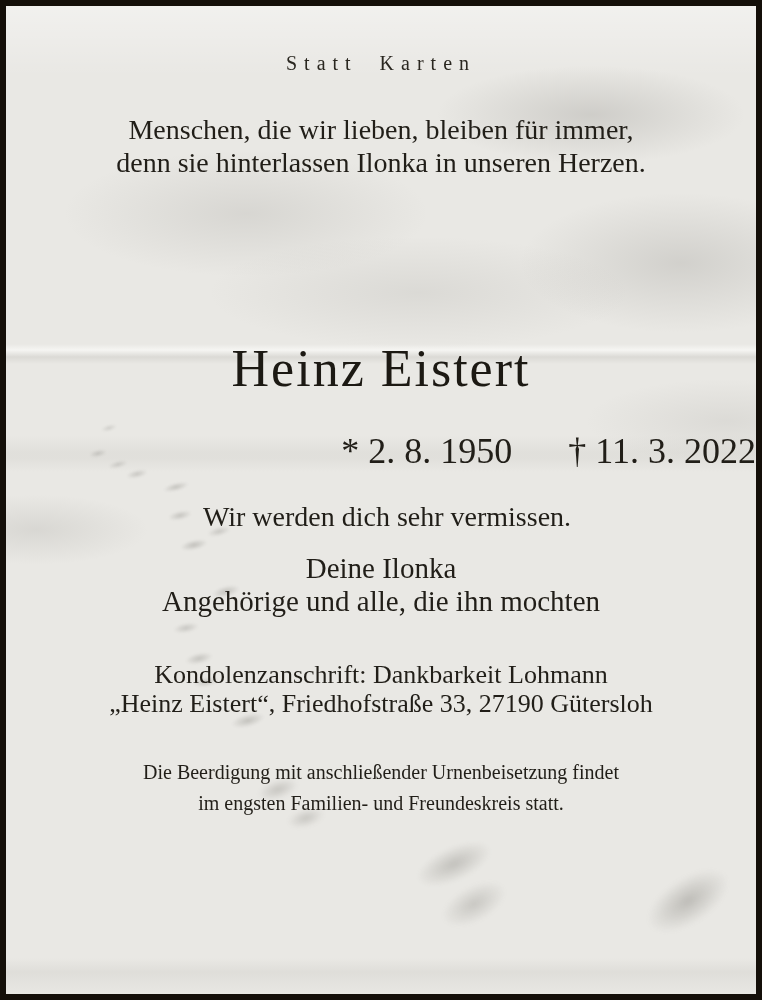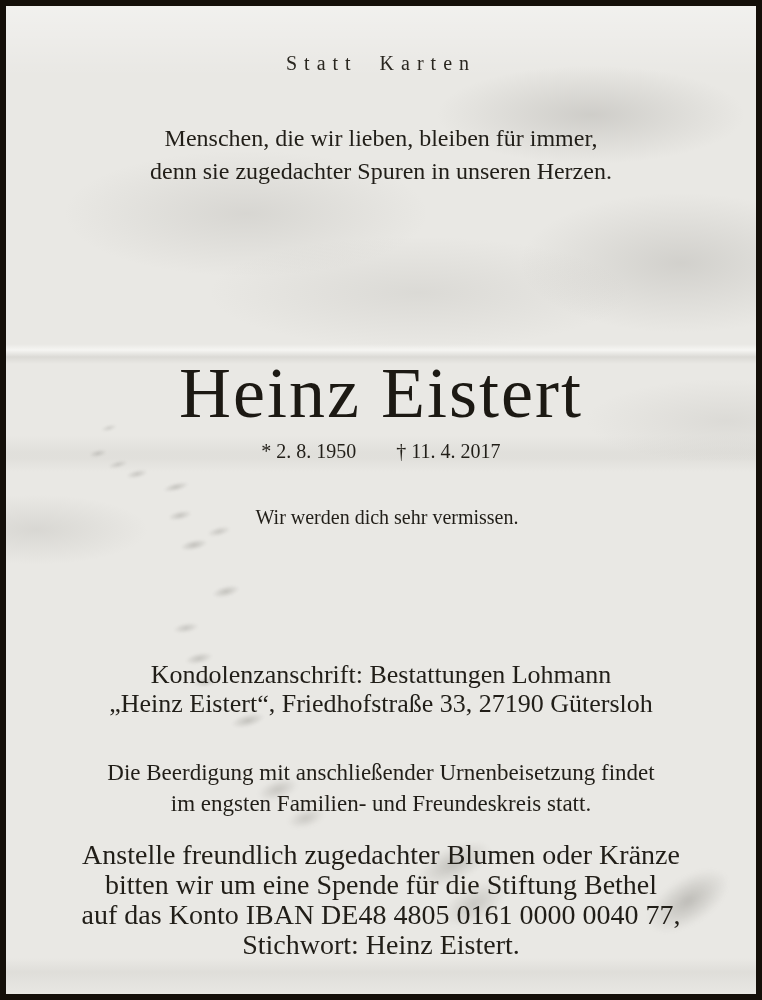--- a/index.html
+++ b/index.html
@@ -57,44 +57,44 @@
   }
 
   .pre-header {
     top: 46px;
     font-size: 20px;
     letter-spacing: 7px;
     word-spacing: 10px;
     color: #2a2720;
   }
 
-  .epigraph   { top: 116px; font-size: 24px; line-height: 33px; }
+  .epigraph   { top: 107px; font-size: 28px; line-height: 33px; }
   .intro      { top: 210px; font-size: 28px; line-height: 30px; }
 
   .name {
-    top: 351px;
-    font-size: 72px;
+    top: 327px;
+    font-size: 52px;
     line-height: 72px;
     letter-spacing: 2px;
     color: #1c1913;
   }
 
   .dates {
     top: 429px;
-    font-size: 20px;
+    font-size: 36px;
     line-height: 32px;
     display: flex;
-    justify-content: center;
-    gap: 40px;
+    justify-content: flex-end;
+    gap: 56px;
   }
 
-  .farewell   { top: 495px; font-size: 20px; line-height: 32px; padding-left: 12px; }
+  .farewell   { top: 495px; font-size: 28px; line-height: 32px; padding-left: 12px; }
   .mourners   { top: 546px; font-size: 29px; line-height: 33px; }
   .condolence { top: 654px; font-size: 26px; line-height: 29px; }
-  .burial     { top: 751px; font-size: 23px; line-height: 31px; }
+  .burial     { top: 751px; font-size: 20px; line-height: 31px; }
   .donation   { top: 834px; font-size: 28px; line-height: 30px; }
 </style>
 </head>
 <body>
 
 <div class="page">
 
   <div class="bg">
       <div class="footprint" style="left: 95px; top: 419px; width: 16px; height: 6px; transform: rotate(-15deg); opacity: 0.3;"></div>
       <div class="footprint" style="left: 83px; top: 443.5px; width: 18px; height: 7px; transform: rotate(-12deg); opacity: 0.35;"></div>
@@ -115,45 +115,43 @@
       <div class="footprint big" style="left: 433px; top: 880px; width: 70px; height: 36px; transform: rotate(-28deg); opacity: 0.38;"></div>
       <div class="footprint big" style="left: 636px; top: 872px; width: 92px; height: 46px; transform: rotate(-33deg); opacity: 0.5;"></div>
     </div>
 
   <div class="content">
 
     <div class="block pre-header">Statt Karten</div>
 
     <div class="block epigraph">
       <div>Menschen, die wir lieben, bleiben für immer,</div>
-      <div>denn sie zugedachter Spuren in unseren Herzen.</div>
+      <div>denn sie hinterlassen Ilonka in unseren Herzen.</div>
     </div>
 
 
     <div class="block name">Heinz Eistert</div>
 
     <div class="block dates">
       <span>* 2. 8. 1950</span>
-      <span>† 11. 4. 2017</span>
+      <span>† 11. 3. 2022</span>
     </div>
 
     <div class="block farewell">Wir werden dich sehr vermissen.</div>
 
+    <div class="block mourners">
+      <div>Deine Ilonka</div>
+      <div>Angehörige und alle, die ihn mochten</div>
+    </div>
 
     <div class="block condolence">
-      <div>Kondolenzanschrift: Bestattungen Lohmann</div>
+      <div>Kondolenzanschrift: Dankbarkeit Lohmann</div>
       <div>„Heinz Eistert“, Friedhofstraße 33, 27190 Gütersloh</div>
     </div>
 
     <div class="block burial">
       <div>Die Beerdigung mit anschließender Urnenbeisetzung findet</div>
       <div>im engsten Familien- und Freundeskreis statt.</div>
     </div>
 
-    <div class="block donation">
-      <div>Anstelle freundlich zugedachter Blumen oder Kränze</div>
-      <div>bitten wir um eine Spende für die Stiftung Bethel</div>
-      <div>auf das Konto IBAN DE48 4805 0161 0000 0040 77,</div>
-      <div>Stichwort: Heinz Eistert.</div>
-    </div>
 
   </div>
 </div>
 
 </body></html>

